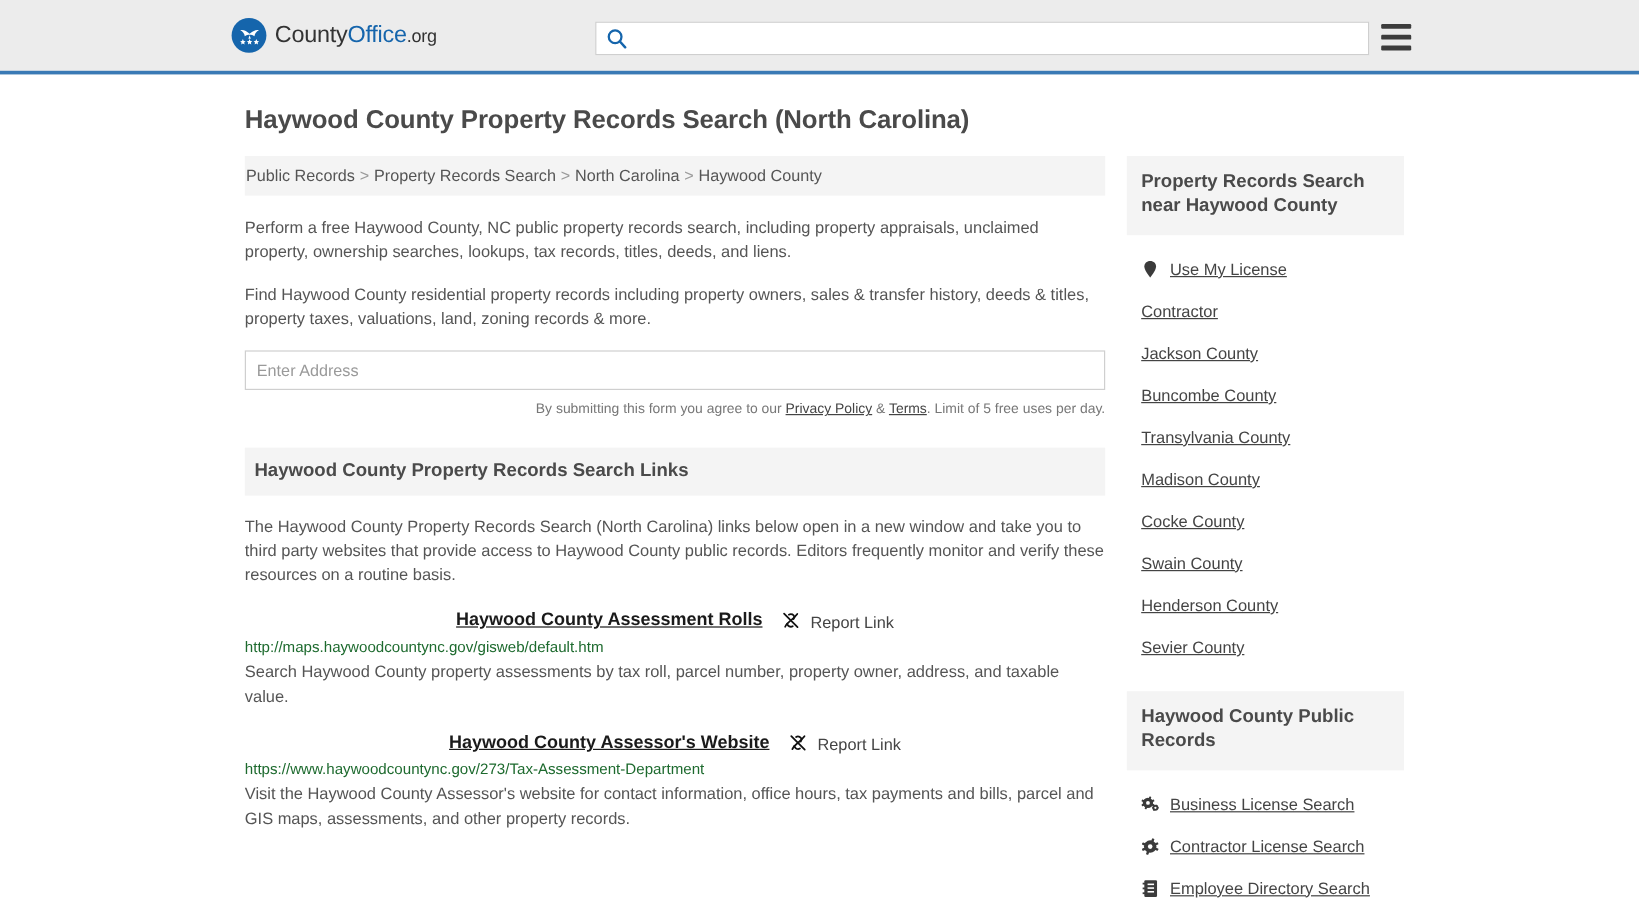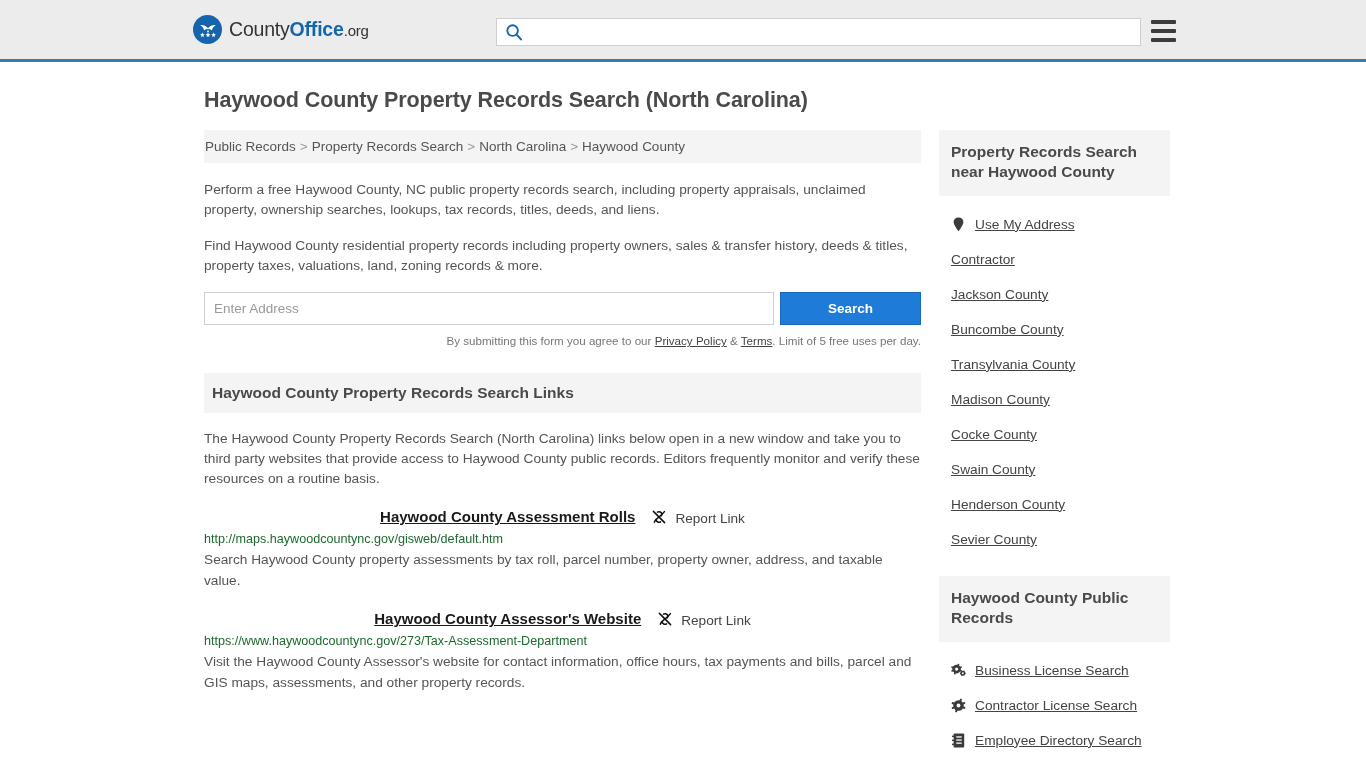--- a/index.html
+++ b/index.html
@@ -36,21 +36,21 @@
     flex: 0 0 auto;
   }
   .logo-mark svg { display: block; }
   .logo-text {
     font-size: 19.5px;
     letter-spacing: -0.2px;
     white-space: nowrap;
     line-height: 1;
   }
   .logo-text .c1 { color: #333333; }
-  .logo-text .c2 { color: #1565ac; font-weight: bold; }
+  .logo-text .c2 { color: #1565ac; font-weight: normal; }
   .logo-text .c3 { color: #333333; font-size: 15px; }
 
   .search-wrap {
     position: absolute;
     left: 496px;
     top: 18px;
     width: 645px;
     height: 28px;
     background: #ffffff;
     border: 1px solid #cfcfcf;
@@ -297,21 +297,20 @@
 
       <p class="intro">Perform a free Haywood County, NC public property records search, including property appraisals, unclaimed property, ownership searches, lookups, tax records, titles, deeds, and liens.</p>
 
 
       <div class="sect-body">
         <p>Find Haywood County residential property records including property owners, sales &amp; transfer history, deeds &amp; titles, property taxes, valuations, land, zoning records &amp; more.</p>
       </div>
 
       <div class="addr-form">
         <input class="addr-input" type="text" placeholder="Enter Address" style="">
-        <button class="addr-btn">Search</button>
       </div>
 
       <div class="disclaimer"><span>By submitting this form you agree to our </span><a>Privacy Policy</a><span> &amp; </span><a>Terms</a><span>. Limit of 5 free uses per day.</span></div>
 
       <div class="sect-head mt">Haywood County Property Records Search Links</div>
 
       <div class="sect-body">
         <p>The Haywood County Property Records Search (North Carolina) links below open in a new window and take you to third party websites that provide access to Haywood County public records. Editors frequently monitor and verify these resources on a routine basis.</p>
       </div>
 
@@ -358,21 +357,21 @@
     <div class="col-side">
 
       <div class="side-head">Property Records Search near Haywood County</div>
       <ul class="side-list">
         <li>
           <span class="side-icon">
             <svg width="11" height="15" viewBox="0 0 11 15" aria-hidden="true">
               <path d="M5.5 0.5 C2.6 0.5 0.6 2.5 0.6 5.1 C0.6 8.4 5.5 14.3 5.5 14.3 C5.5 14.3 10.4 8.4 10.4 5.1 C10.4 2.5 8.4 0.5 5.5 0.5 Z" fill="#3b3b3b"></path>
             </svg>
           </span>
-          <a>Use My Address</a>
+          <a>Use My License</a>
         </li>
         <li>
           <a>Contractor</a>
         </li>
         <li>
           <a>Jackson County</a>
         </li>
         <li>
           <a>Buncombe County</a>
         </li>

